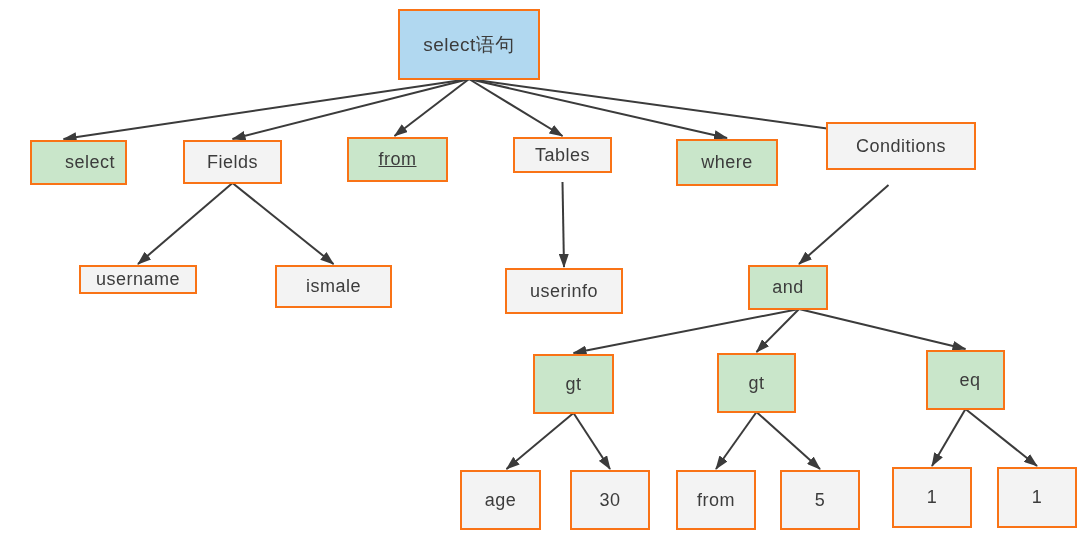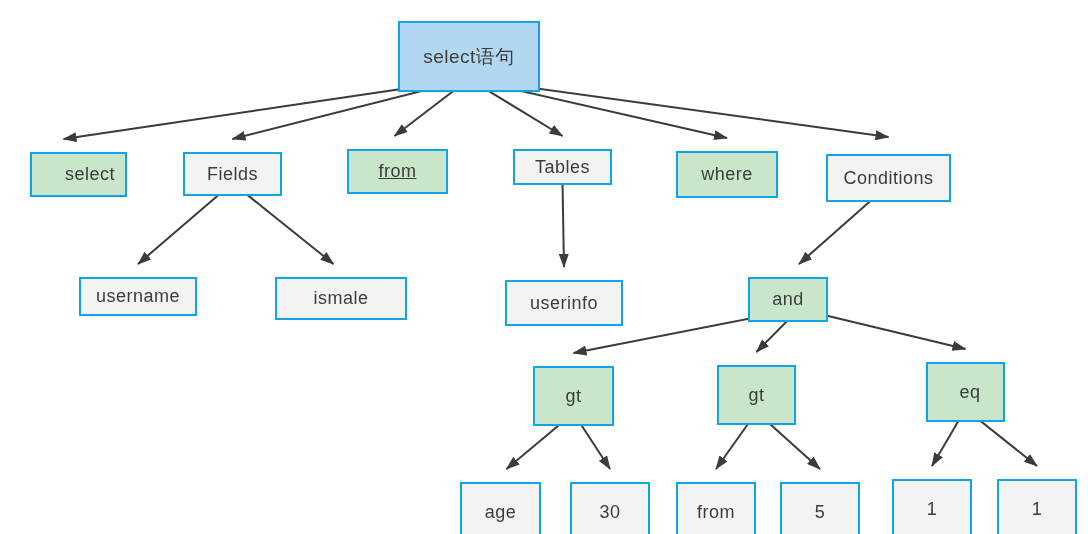--- a/index.html
+++ b/index.html
@@ -19,30 +19,29 @@
     position: absolute;
     left: 0;
     top: 0;
     width: 1088px;
     height: 534px;
     pointer-events: none;
   }
   .node {
     position: absolute;
     box-sizing: border-box;
-    border: 2px solid #0ea5e9;
+    border: 2px solid #f97316;
     display: flex;
     align-items: center;
     justify-content: center;
     font-size: 18px;
     color: #3c3c3c;
     letter-spacing: 0.5px;
     white-space: nowrap;
     user-select: none;
-    margin-top: 12px;
   }
   .node.root    { background: #b1d8f0; font-size: 19px; }
   .node.keyword { background: #c9e6ca; }
   .node.plain   { background: #f3f3f3; }
 </style>
 </head>
 <body>
 
 <div id="canvas">
   <svg id="edge-layer" viewBox="0 0 1088 534" xmlns="http://www.w3.org/2000/svg">
@@ -73,23 +72,23 @@
         <line x1="965.5" y1="409" x2="1037" y2="466" stroke="#3b3b3b" stroke-width="2" marker-end="url(#arrowhead)"></line>
       </g>
   </svg>
   <div id="node-layer">
       <div class="node root" style="left: 398px; top: 9px; width: 142px; height: 71px;">select语句</div>
       <div class="node keyword" style="left: 30px; top: 140px; width: 97px; height: 45px; padding-left: 23px;">select</div>
       <div class="node plain" style="left: 183px; top: 140px; width: 99px; height: 44px;">Fields</div>
       <div class="node keyword" style="left: 347px; top: 137px; width: 101px; height: 45px; text-decoration: underline;">from</div>
       <div class="node plain" style="left: 513px; top: 137px; width: 99px; height: 36px;">Tables</div>
       <div class="node keyword" style="left: 676px; top: 139px; width: 102px; height: 47px;">where</div>
-      <div class="node plain" style="left: 826px; top: 142px; width: 125px; height: 48px;">Conditions</div>
-      <div class="node plain" style="left: 79px; top: 265px; width: 118px; height: 39px; text-align: center;">username</div>
-      <div class="node plain" style="left: 275px; top: 265px; width: 132px; height: 43px;">ismale</div>
+      <div class="node plain" style="left: 826px; top: 122px; width: 150px; height: 48px;">Conditions</div>
+      <div class="node plain" style="left: 79px; top: 265px; width: 118px; height: 29px; text-align: center;">username</div>
+      <div class="node plain" style="left: 275px; top: 265px; width: 117px; height: 43px;">ismale</div>
       <div class="node plain" style="left: 505px; top: 268px; width: 118px; height: 46px;">userinfo</div>
       <div class="node keyword" style="left: 748px; top: 265px; width: 80px; height: 45px;">and</div>
       <div class="node keyword" style="left: 533px; top: 354px; width: 81px; height: 60px;">gt</div>
       <div class="node keyword" style="left: 717px; top: 353px; width: 79px; height: 60px;">gt</div>
       <div class="node keyword" style="left: 926px; top: 350px; width: 79px; height: 60px; padding-left: 9px;">eq</div>
       <div class="node plain" style="left: 460px; top: 470px; width: 81px; height: 60px;">age</div>
       <div class="node plain" style="left: 570px; top: 470px; width: 80px; height: 60px;">30</div>
       <div class="node plain" style="left: 676px; top: 470px; width: 80px; height: 60px;">from</div>
       <div class="node plain" style="left: 780px; top: 470px; width: 80px; height: 60px;">5</div>
       <div class="node plain" style="left: 892px; top: 467px; width: 80px; height: 61px;">1</div>

